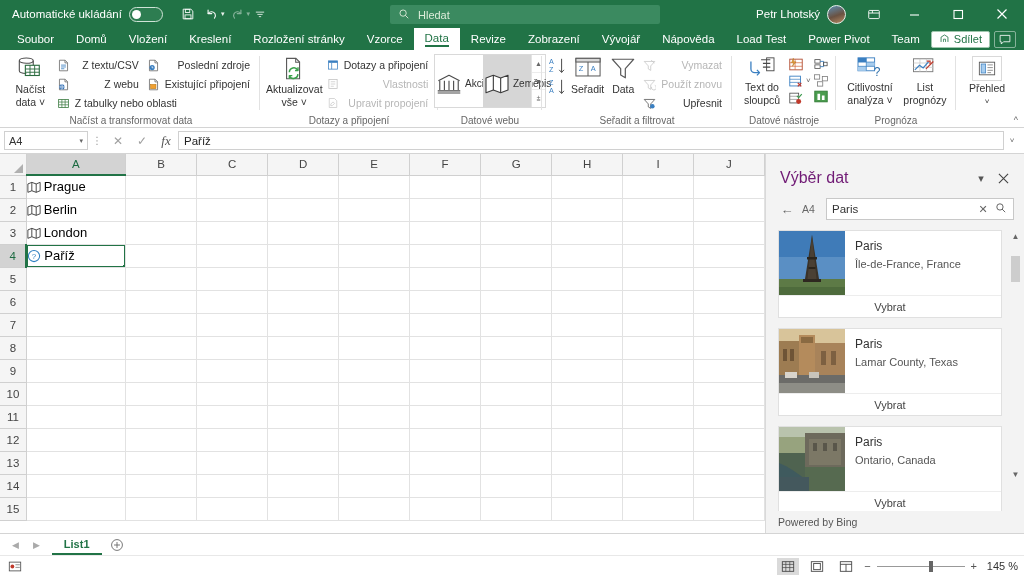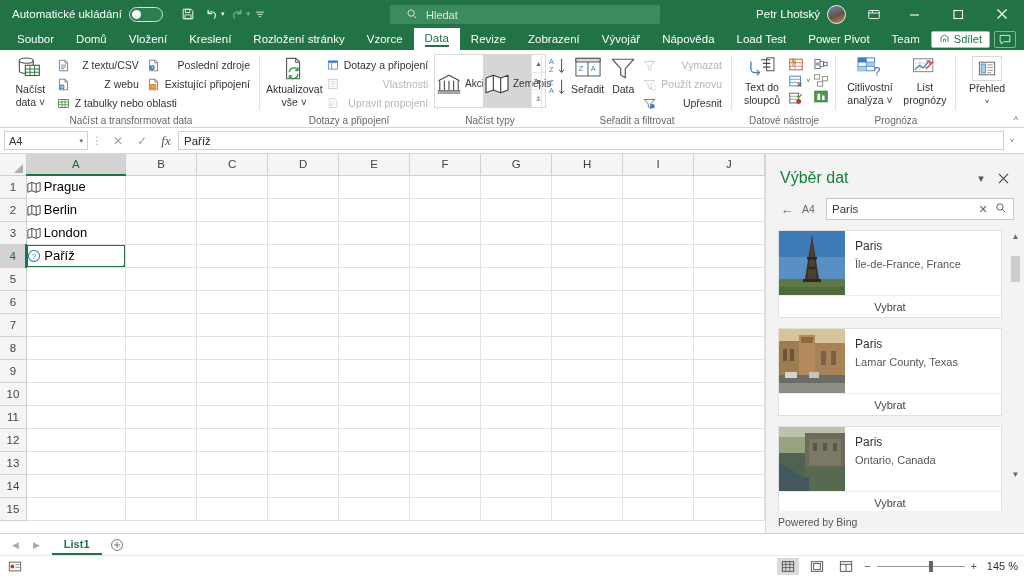--- a/index.html
+++ b/index.html
@@ -37,21 +37,21 @@
   .qat-btn.dim { opacity: .45; }
   .qat-btn.small { width: 16px; }
   .caret-dn { font-size: 7px; opacity: .9; margin-left: -4px; }
   .doctitle {
     position: absolute; left: 0; right: 0; text-align: center;
     font-size: 11.5px; color: #fff; pointer-events: none;
   }
   .tb-search {
     position: absolute; left: 390px; top: 5px; width: 270px; height: 19px;
     background: #3b8a60; border-radius: 2px;
-    display: flex; align-items: center; gap: 8px; padding: 0 16px;
+    display: flex; align-items: center; gap: 8px; padding: 0 8px;
     color: #dcecd9; font-size: 11px;
   }
   .tb-right {
     position: absolute; right: 0; top: 0; height: 28px;
     display: flex; align-items: center; gap: 0;
   }
   .username { font-size: 11.5px; color: #fff; margin-right: 7px; }
   .avatar {
     width: 19px; height: 19px; border-radius: 50%;
     background: linear-gradient(160deg,#5d8fb5 0%,#6a5242 55%,#b78b63 100%);
@@ -198,21 +198,21 @@
     position: absolute; right: -3px; bottom: -3px; width: 5px; height: 5px;
     background: #217346; z-index: 3;
   }
 
   
   .pane {
     width: 259px; flex: none; background: #f3f3f3; border-left: 1px solid #d9d9d9;
     display: flex; flex-direction: column; position: relative;
   }
   .pane-head { display: flex; align-items: center; padding: 14px 10px 6px 14px; }
-  .pane-title { font-size: 16px; color: #15803d; flex: 1; }
+  .pane-title { font-size: 16px; color: #701a75; flex: 1; }
   .pane-ic { width: 22px; height: 20px; display: flex; align-items: center; justify-content: center; color: #555; }
   .pane-search-row { display: flex; align-items: center; gap: 6px; padding: 4px 10px 10px 12px; }
   .back-arrow { width: 18px; text-align: center; color: #666; font-size: 13px; }
   .ref-label { font-size: 10.5px; color: #666; width: 18px; }
   .searchbox {
     flex: 1; height: 22px; background: #fff; border: 1px solid #c8c8c8;
     display: flex; align-items: center; padding: 0 5px; gap: 4px;
   }
   .searchbox .sval { flex: 1; font-size: 11.5px; color: #333; }
   .searchbox .sic { color: #666; font-size: 11px; width: 14px; text-align: center; }
@@ -554,21 +554,21 @@
             </span>
             <span>Zeměpis</span>
           </div>
           <div class="dtscroll">
             <div>▲</div>
             <div>▼</div>
             <div>⩲</div>
           </div>
         </div>
       </div>
-      <div class="rglabel">Načíst typy</div>
+      <div class="rglabel">Datové webu</div>
     </div>
 
     <div class="rgroup" style="width:190px">
       <div class="rgbody">
         <div style="display:flex;flex-direction:column;gap:3px;padding-top:3px">
           <span class="ico">
             <svg width="20" height="18" viewBox="0 0 22 20">
                 <text x="1" y="8" font-size="8" fill="#3a7fc1" font-family="Liberation Sans">A</text>
                 <text x="1" y="17" font-size="8" fill="#3a7fc1" font-family="Liberation Sans">Z</text>
                 <path d="M15 2v15M12.4 14.3L15 17.2l2.6-2.9" fill="none" stroke="#4a4a4a" stroke-width="1.1"></path>

